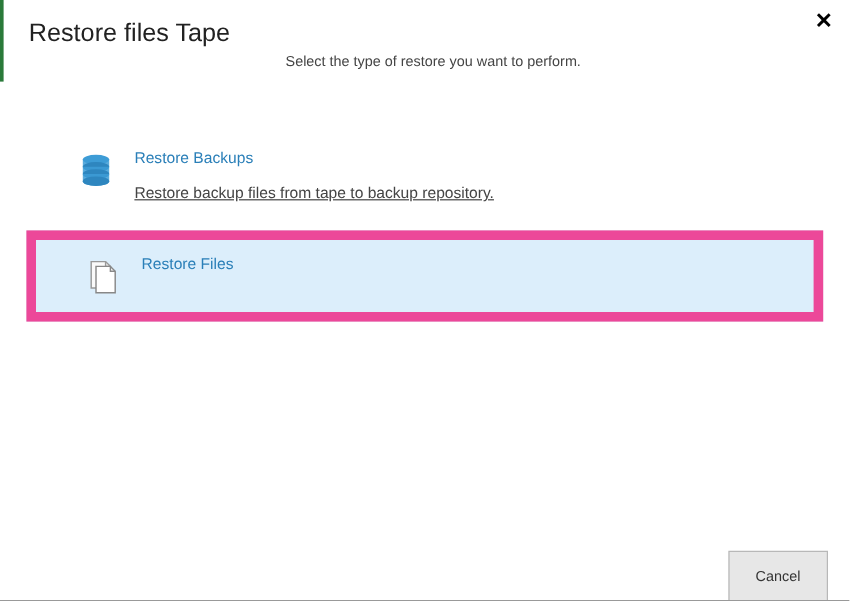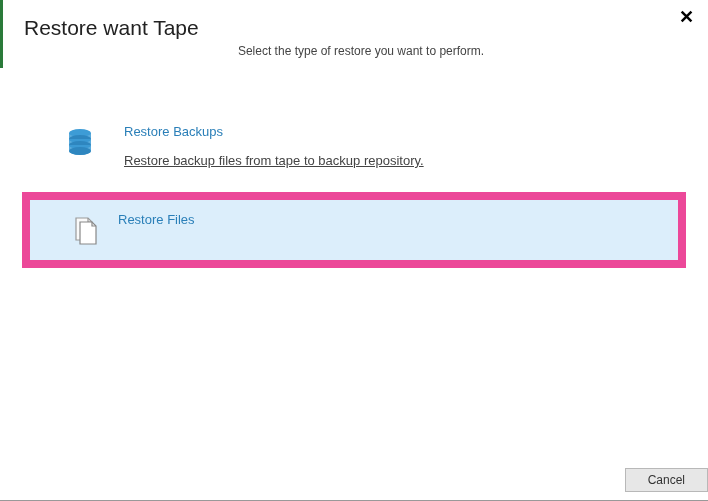--- a/index.html
+++ b/index.html
@@ -51,21 +51,20 @@
       border: 2px solid transparent;
       margin: 0 22px 8px 22px;
     }
     .option.selected {
       background: #dceefb;
       border: 8px solid #ec4899;
     }
     .option.first {
       background: transparent;
       border: 2px solid transparent;
-      gap: 12px;
     }
     .opt-icon {
       width: 32px; height: 32px;
       flex-shrink: 0;
       margin-right: 16px;
       margin-top: 2px;
     }
     .opt-text { flex: 1; }
     .opt-title {
       font-size: 13px;
@@ -77,22 +76,21 @@
       color: #444;
       margin-top: 14px;
       text-decoration: underline;
     }
     .footer {
       position: absolute;
       bottom: 0; left: 0; right: 0;
       height: 42px;
       display: flex;
       justify-content: flex-end;
-      align-items: center;
-      padding-right: 0;
+      padding-right: 18px;
     }
     .cancel-btn {
       background: #e7e7e7;
       border: 1px solid #b8b8b8;
       font-size: 12px;
       padding: 4px 22px;
       cursor: pointer;
       font-family: inherit;
       color: #333;
     }
@@ -106,21 +104,21 @@
 </head>
 <body>
 
 <div class="green-bar"></div>
 
 <div class="close-btn">
   <span>✕</span>
 </div>
 
 <div class="header">
-  <div class="title">Restore want Tape</div>
+  <div class="title">Restore files Tape</div>
   <div class="subtitle">Select the type of restore you want to perform.</div>
 </div>
 
 <div class="options">
 
   <div class="option first">
     <div class="opt-icon">
       <svg viewBox="0 0 32 32">
         <ellipse cx="16" cy="7" rx="11" ry="4" fill="#3d9cd6"></ellipse>
         <path d="M5 7 v6 a11 4 0 0 0 22 0 v-6" fill="#3d9cd6" opacity="0.85"></path>

